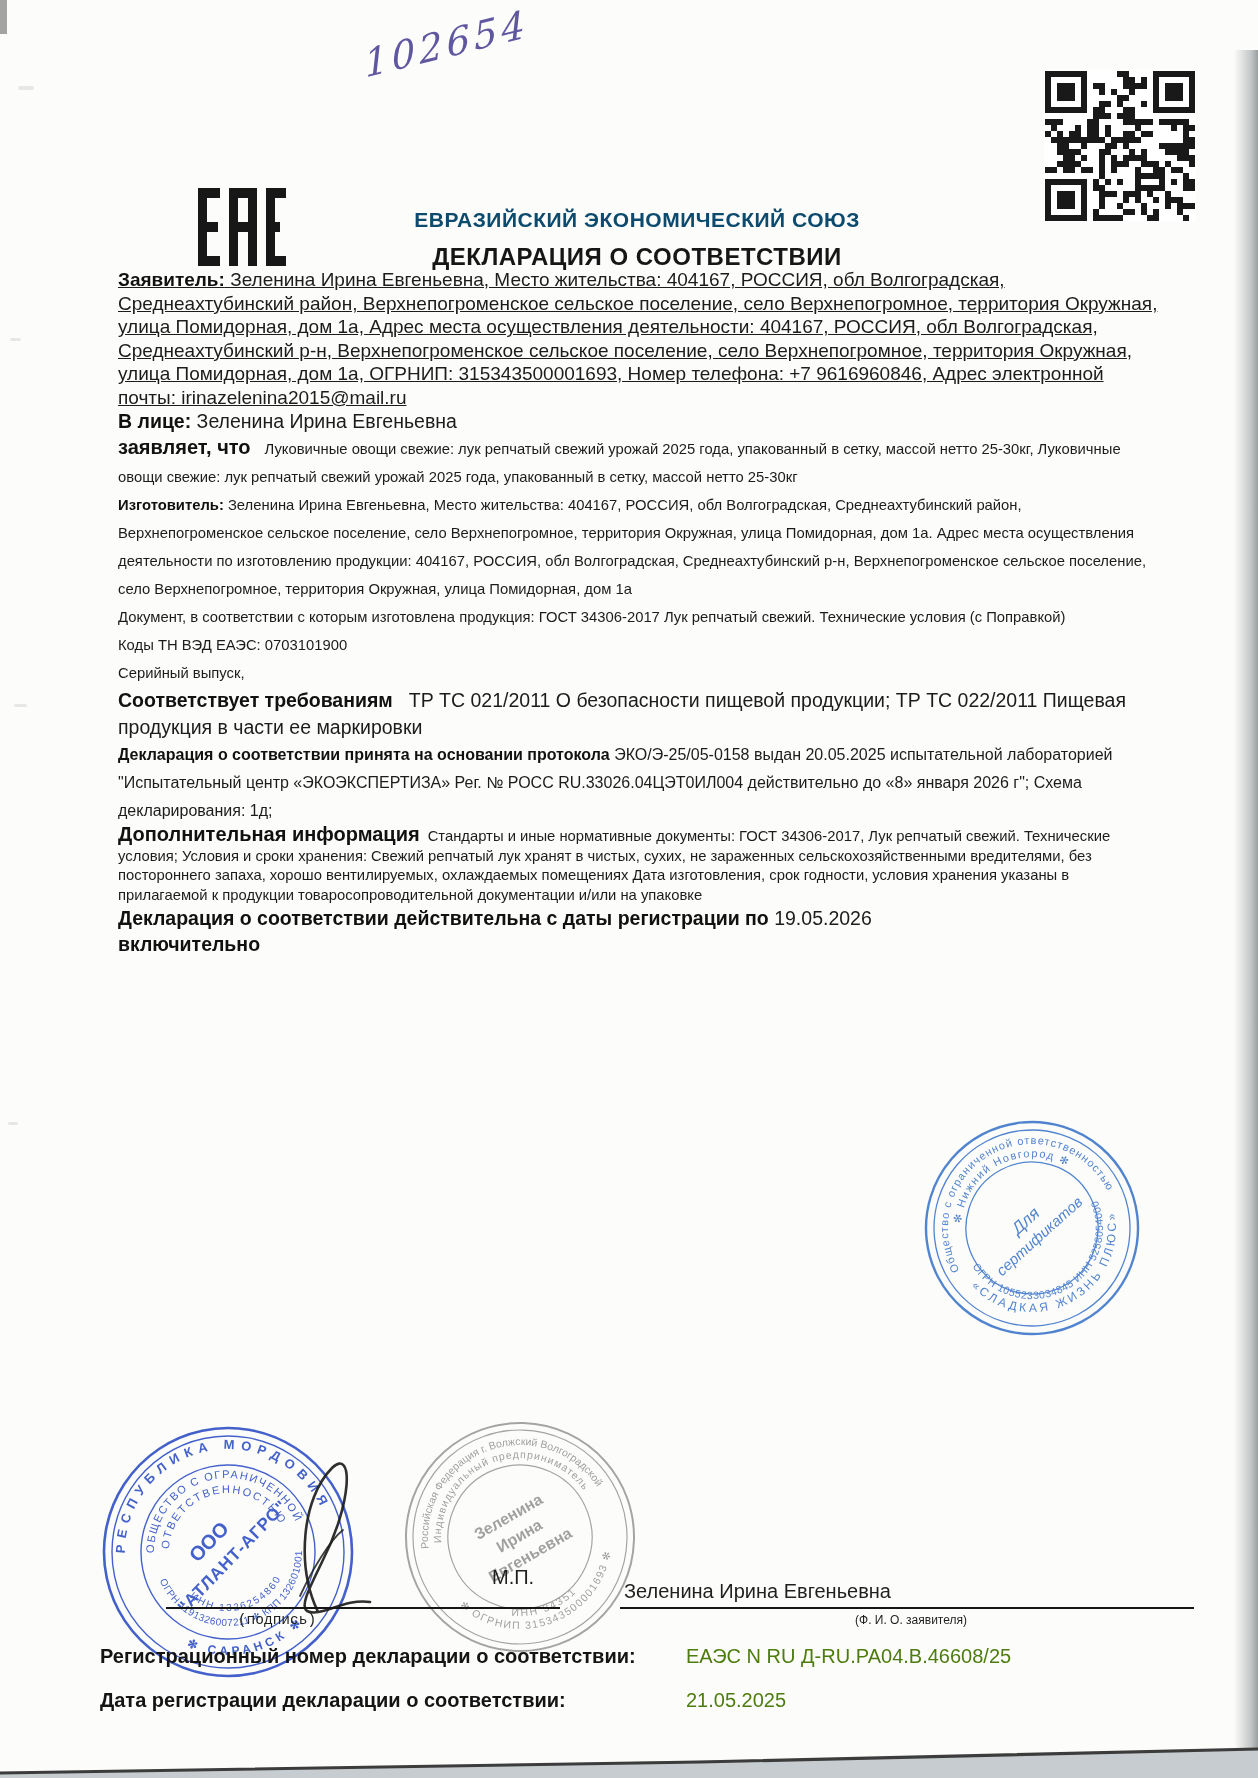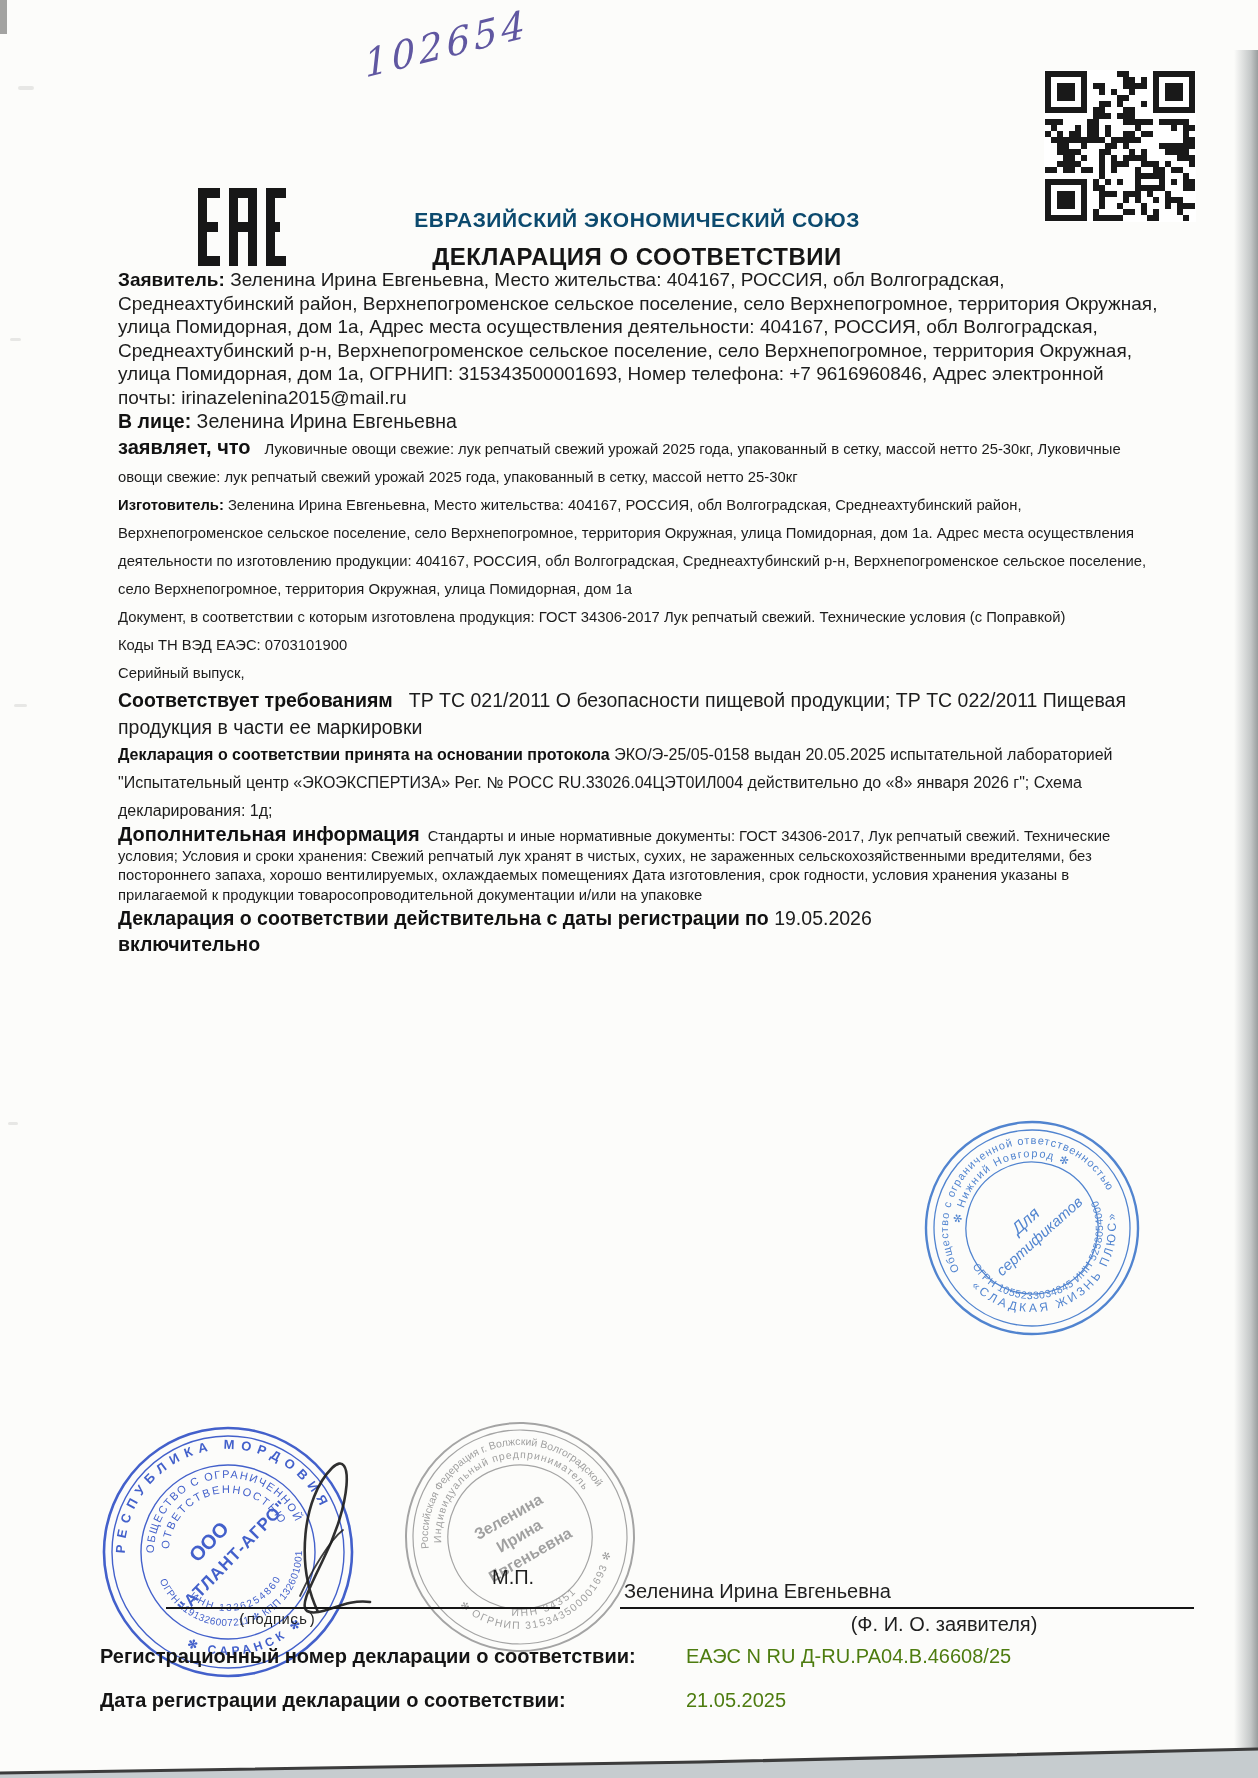--- a/index.html
+++ b/index.html
@@ -35,39 +35,39 @@
   .titles{position:absolute;left:118px;top:208px;width:1038px;text-align:center;}
   .title-union{font-size:21px;font-weight:bold;letter-spacing:.5px;color:#0c4a6e;}
   .title-doc{font-size:24px;font-weight:bold;letter-spacing:.5px;color:#161616;margin-top:11px;}
   
   .content{
     position:absolute;left:118px;top:268px;width:1040px;
     font-size:19px;line-height:23.6px;color:#1c1c1c;
   }
   .content p{margin:0;}
   b.lbl{font-weight:bold;color:#111;}
-  .p-applicant{margin-top:4px;}
+  .p-applicant{margin-top:4px;text-decoration:underline;}
   .p-inperson{margin-top:5px;font-size:19.5px;}
   .p-declares{margin-top:9px;font-size:14.8px;line-height:28px;}
   .p-declares .big{font-size:20px;}
   .p-declares .gap{display:inline-block;width:14px;}
   .p-conformity{margin-top:12px;font-size:19.5px;line-height:27px;}
   .p-conformity .gap{display:inline-block;width:16px;}
   .p-basis{margin-top:46px;font-size:16px;line-height:28px;}
   .p-additional{margin-top:13px;font-size:14.8px;line-height:19.5px;}
   .p-additional .big{font-size:20px;}
   .p-additional .gap{display:inline-block;width:8px;}
   .p-validity{margin-top:13px;font-size:19.5px;line-height:26px;}
   
   .mp{position:absolute;left:492px;top:1566px;font-size:20px;font-weight:normal;z-index:5;}
   .signer-name{position:absolute;left:624px;top:1580px;font-size:20px;z-index:5;}
   .sig-line1{position:absolute;left:166px;top:1607px;width:394px;border-top:2px solid #151515;z-index:4;}
   .sig-line2{position:absolute;left:620px;top:1607px;width:574px;border-top:2px solid #151515;z-index:4;}
   .cap1{position:absolute;left:192px;top:1612px;width:170px;text-align:center;font-size:14.5px;z-index:5;font-family:Liberation Mono, monospace;}
-  .cap2{position:absolute;left:789px;top:1613px;width:310px;text-align:center;font-size:20px;z-index:5;}
+  .cap2{position:absolute;left:756px;top:1613px;width:310px;text-align:center;font-size:12px;z-index:5;}
   .reg-row{position:absolute;left:100px;width:1080px;display:flex;z-index:5;gap:24px;}
   .reg-row .rl{font-weight:bold;font-size:20px;width:562px;flex:none;color:#141414;}
   .reg-row .rv{font-size:20px;color:#4d7c0f;}
   .reg-row1{top:1645px;}
   .reg-row2{top:1689px;}
   
   .stamp-layer{position:absolute;inset:0;z-index:3;pointer-events:none;}
   .qr{position:absolute;left:1044px;top:70px;z-index:2;}
 </style>
 </head>

